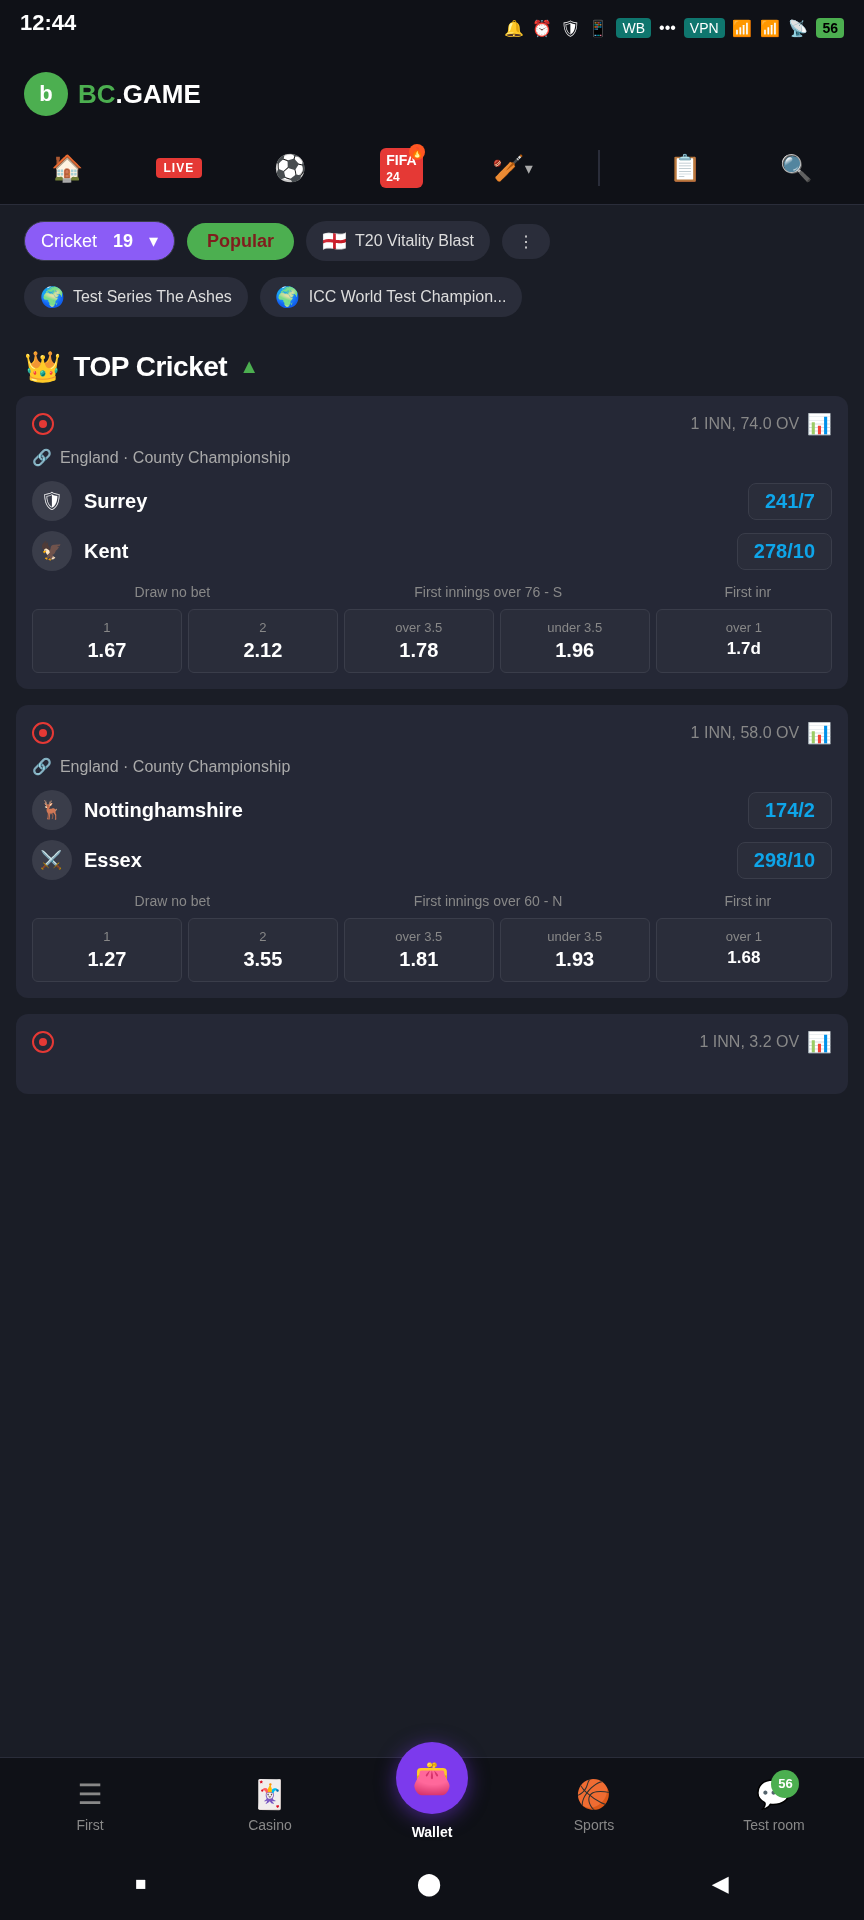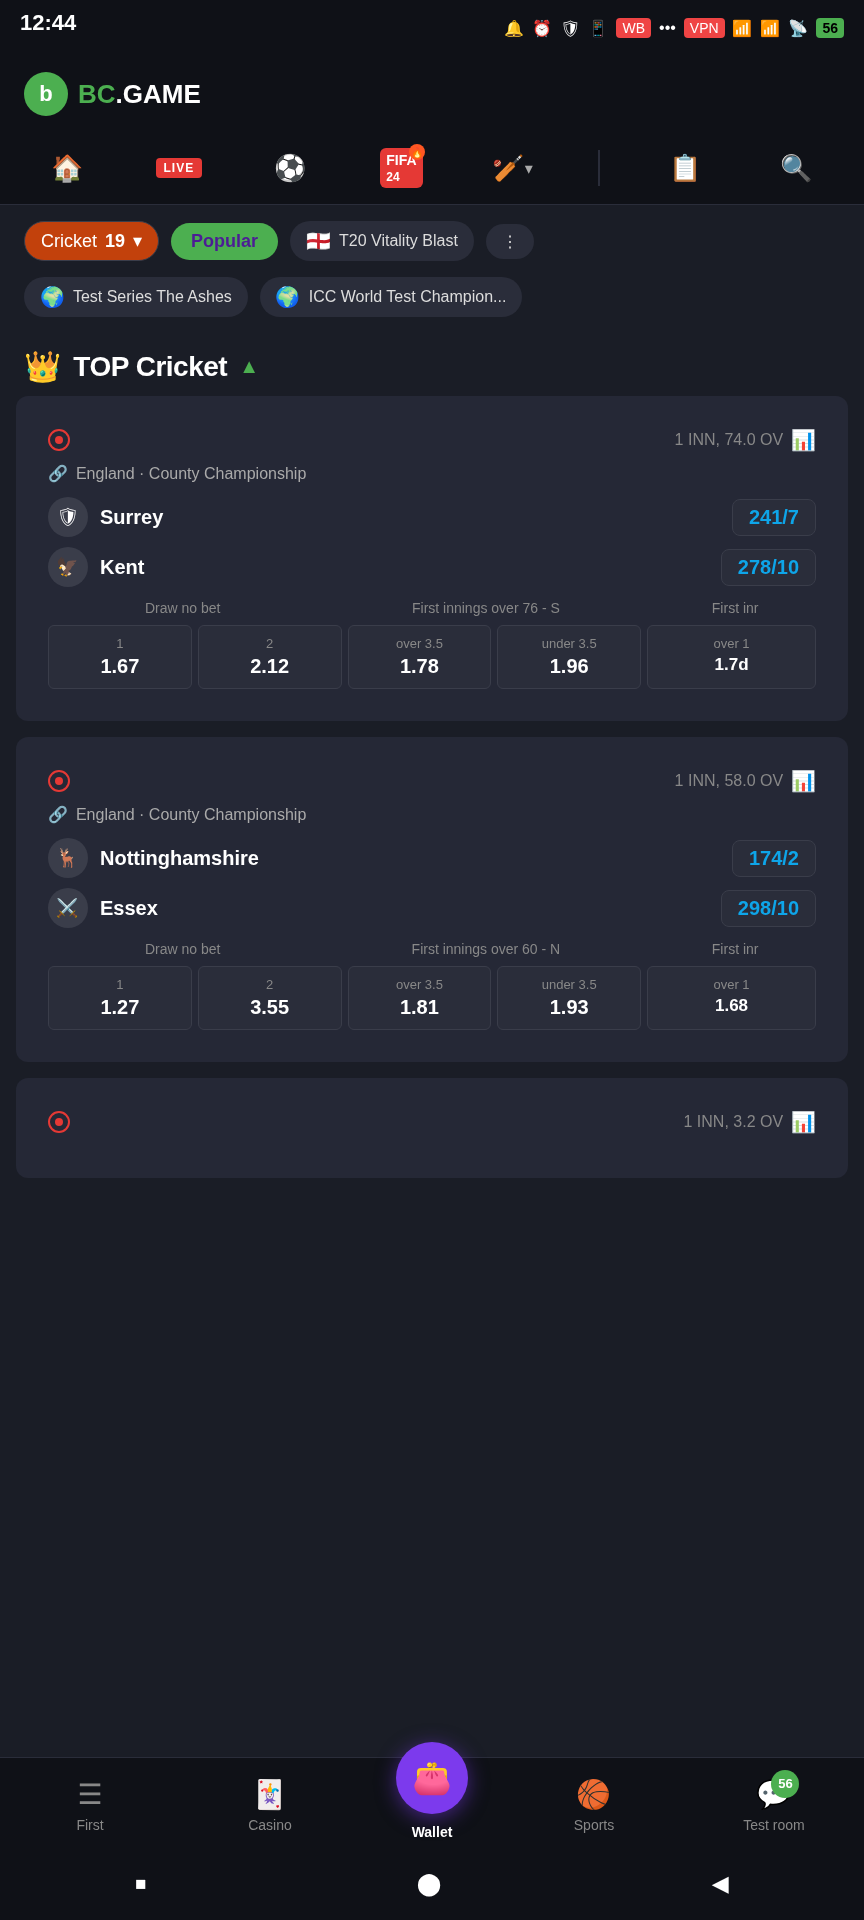--- a/index.html
+++ b/index.html
@@ -28,21 +28,21 @@
     }
     .status-icons {
       display: flex;
       align-items: center;
       gap: 8px;
       font-size: 16px;
     }
     .status-icon-text {
       font-size: 14px;
       color: #fff;
-      background: #ef4444;
+      background: #0f766e;
       padding: 2px 6px;
       border-radius: 4px;
     }
     .battery {
       background: #4CAF50;
       color: #000;
       padding: 2px 6px;
       border-radius: 4px;
       font-size: 14px;
       font-weight: 600;
@@ -160,36 +160,36 @@
       background: #1a1d26;
       padding: 16px 24px;
       display: flex;
       align-items: center;
       gap: 12px;
       overflow-x: auto;
     }
     .cricket-selector {
       display: flex;
       align-items: center;
-      gap: 8px;
-      background: #c2410c;
+      gap: 16px;
+      background: #8b5cf6;
       border: 1px solid #3a3d4a;
       border-radius: 20px;
       padding: 8px 16px;
       font-size: 18px;
       color: #fff;
       cursor: pointer;
       white-space: nowrap;
     }
     .cricket-count {
       font-weight: 700;
     }
     .popular-btn {
       background: #4CAF50;
-      color: #4c1d95;
+      color: #7f1d1d;
       border: none;
       border-radius: 20px;
       padding: 8px 20px;
       font-size: 18px;
       font-weight: 700;
       cursor: pointer;
       white-space: nowrap;
     }
     .league-tag {
       display: flex;
@@ -241,21 +241,21 @@
       letter-spacing: -0.5px;
     }
     .sort-icon { font-size: 20px; color: #4CAF50; }
 
     
     .match-card {
       background: #252836;
       margin: 0 16px 16px;
       border-radius: 12px;
       overflow: hidden;
-      padding: 32px;
+      padding: 16px;
     }
     .match-header {
       display: flex;
       justify-content: space-between;
       align-items: center;
       margin-bottom: 12px;
     }
     .live-indicator {
       display: flex;
       align-items: center;

